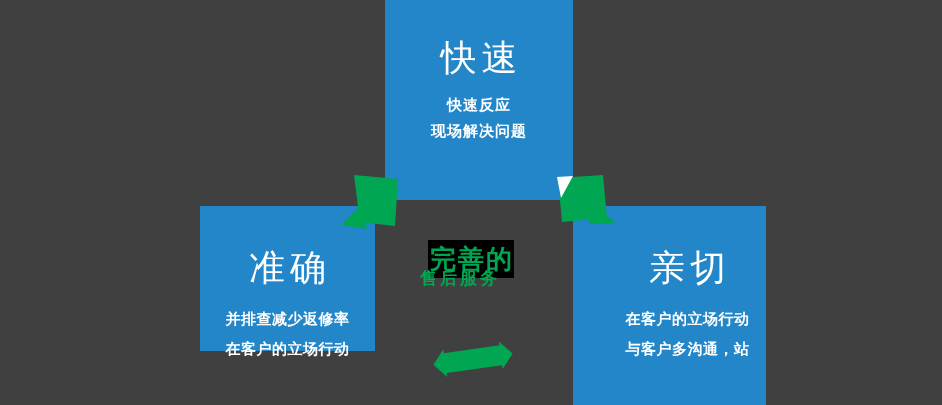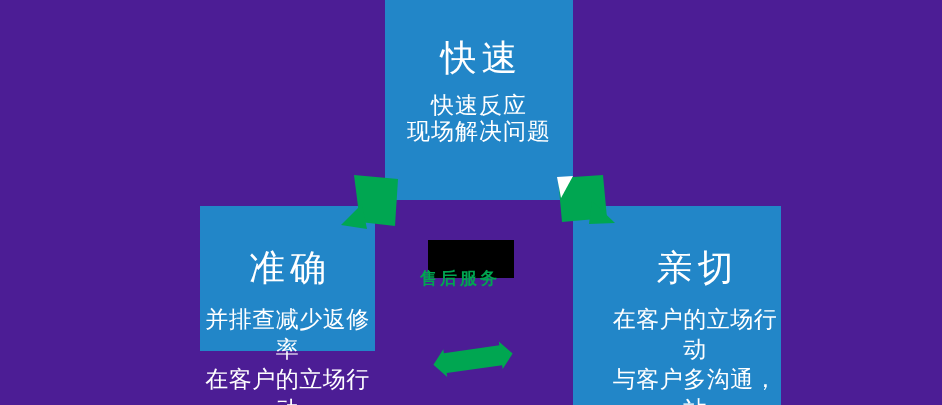--- a/index.html
+++ b/index.html
@@ -1,46 +1,46 @@
 <!DOCTYPE html>
 <html><head>
 <meta charset="utf-8">
 <style>
   html,body{margin:0;padding:0;background:#ffffff;}
   .stage{
     position:relative;
     width:942px;height:405px;
-    background:#4c1d95;
+    background:#404040;
     overflow:hidden;
     font-family:"Liberation Sans","DejaVu Sans",sans-serif;
   }
   .box{
     position:absolute;
     background:#2286C8;
     color:#ffffff;
     text-align:center;
     box-sizing:border-box;
   }
   .box-top{left:385px;top:0;width:188px;height:200px;}
   .box-left{left:200px;top:206px;width:175px;height:145px;}
-  .box-right{left:573px;top:206px;width:208px;height:199px;padding-left:36px;}
+  .box-right{left:573px;top:206px;width:193px;height:199px;padding-left:36px;}
   .box h2{
     margin:0;
     font-weight:400;
     font-size:36px;
     line-height:40px;
     letter-spacing:5px;
     text-indent:5px; 
   }
   .box-top h2{margin-top:38px;}
   .box-left h2,.box-right h2{margin-top:42px;}
   .box p{
     margin:0;
-    font-size:23px;
-    font-weight:400;
+    font-size:15px;
+    font-weight:700;
     letter-spacing:1px;
     line-height:26px;
   }
   .box-top .sub{margin-top:14px;}
   .box-left .sub,.box-right .sub{margin-top:16px;}
   .box-left p,.box-right p{line-height:30px;letter-spacing:0.5px;}
 
   
   .center-bg{
     position:absolute;
@@ -97,20 +97,21 @@
 
   <section class="box box-right">
     <h2>亲切</h2>
     <div class="sub">
       <p>在客户的立场行动</p>
       <p>与客户多沟通，站</p>
     </div>
   </section>
 
   <div class="center-bg"></div>
+  <div class="center-line1">完善的</div>
   <div class="center-line2">售后服务</div>
 
   <svg class="arrow arrow-left" width="68" height="62" viewBox="0 0 68 62" aria-hidden="true">
     <polygon points="18,3 62,7 59,54 24,50" fill="#00A651"></polygon>
     <polygon points="26,32 31,57 5,53" fill="#00A651"></polygon>
   </svg>
 
   <svg class="arrow arrow-right" width="70" height="56" viewBox="0 0 70 56" aria-hidden="true">
     <polygon points="7,6 52,3 56,46 11,50" fill="#00A651"></polygon>
     <polygon points="41,29 38,52 64,51" fill="#00A651"></polygon>

